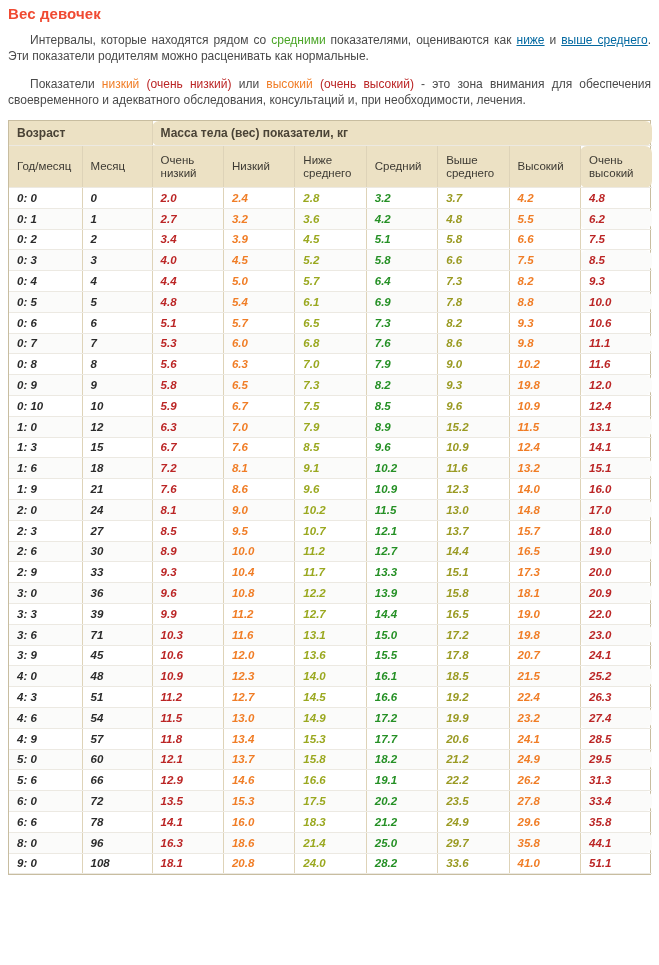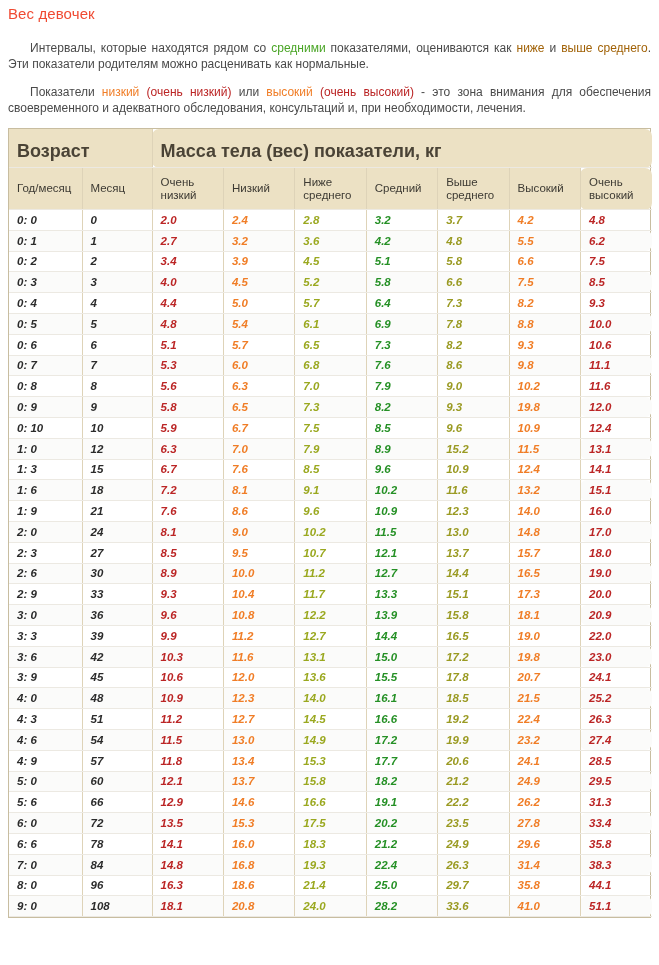--- a/index.html
+++ b/index.html
@@ -15,39 +15,39 @@
     -webkit-font-smoothing: antialiased;
   }
   .page {
     width: 659px;
     padding: 0;
   }
 
   
   .page-title {
     font-size: 15px;
-    font-weight: normal;
+    font-weight: bold;
     color: #f04a32;
-    margin: 5px 0 18px 8px;
+    margin: 5px 0 10px 8px;
     letter-spacing: 0.1px;
   }
 
   
   .intro {
     margin: 0 8px 12px 8px;
     font-size: 12px;
     line-height: 16px;
     color: #4a4a4a;
     text-align: justify;
     text-indent: 22px;
   }
   .intro:last-of-type { margin-bottom: 12px; }
 
   .c-green   { color: #4aa526; margin-top: 37px; }
-  .c-olive   { color: #a16207; }
+  .c-olive   { color: #0369a1; text-decoration: underline; }
   .c-orange  { color: #f07d26; }
   .c-darkred { color: #bb2525; }
 
   
   .wlt-wrap {
     margin: 0 8px 8px 8px;
     border: 1px solid #c8bda0;
   }
   table.wlt {
     border-collapse: collapse;
@@ -66,23 +66,23 @@
   table.wlt th:last-child, table.wlt td:last-child { border-right: none; border-radius: 7px; }
 
   thead th {
     background: #ece1c4;
     color: #4a4336;
     font-weight: bold;
     border-bottom: 1px solid #d7cbab;
     border-right: 1px solid #d7cbab;
   }
   thead tr.hrow1 th {
-    padding-top: 12px;
+    padding-top: 5px;
     padding-bottom: 5px;
-    font-size: 18px;
+    font-size: 12px;
   }
   thead tr.hrow2 th {
     font-weight: normal;
     font-size: 11.5px;
     height: 42px;
     color: #3d3a33;
     line-height: 13px;
   }
 
   tbody tr { height: 20.8px; font-style: italic; }
@@ -380,21 +380,21 @@
             <td class="v0">9.9</td>
             <td class="v1">11.2</td>
             <td class="v2">12.7</td>
             <td class="v3">14.4</td>
             <td class="v4">16.5</td>
             <td class="v5">19.0</td>
             <td class="v6">22.0</td>
           </tr>
           <tr>
             <td class="age">3: 6</td>
-            <td class="month">42</td>
+            <td class="month">71</td>
             <td class="v0">10.3</td>
             <td class="v1">11.6</td>
             <td class="v2">13.1</td>
             <td class="v3">15.0</td>
             <td class="v4">17.2</td>
             <td class="v5">19.8</td>
             <td class="v6">23.0</td>
           </tr>
           <tr>
             <td class="age">3: 9</td>
@@ -489,31 +489,20 @@
             <td class="month">78</td>
             <td class="v0">14.1</td>
             <td class="v1">16.0</td>
             <td class="v2">18.3</td>
             <td class="v3">21.2</td>
             <td class="v4">24.9</td>
             <td class="v5">29.6</td>
             <td class="v6">35.8</td>
           </tr>
           <tr>
-            <td class="age">7: 0</td>
-            <td class="month">84</td>
-            <td class="v0">14.8</td>
-            <td class="v1">16.8</td>
-            <td class="v2">19.3</td>
-            <td class="v3">22.4</td>
-            <td class="v4">26.3</td>
-            <td class="v5">31.4</td>
-            <td class="v6">38.3</td>
-          </tr>
-          <tr>
             <td class="age">8: 0</td>
             <td class="month">96</td>
             <td class="v0">16.3</td>
             <td class="v1">18.6</td>
             <td class="v2">21.4</td>
             <td class="v3">25.0</td>
             <td class="v4">29.7</td>
             <td class="v5">35.8</td>
             <td class="v6">44.1</td>
           </tr>

